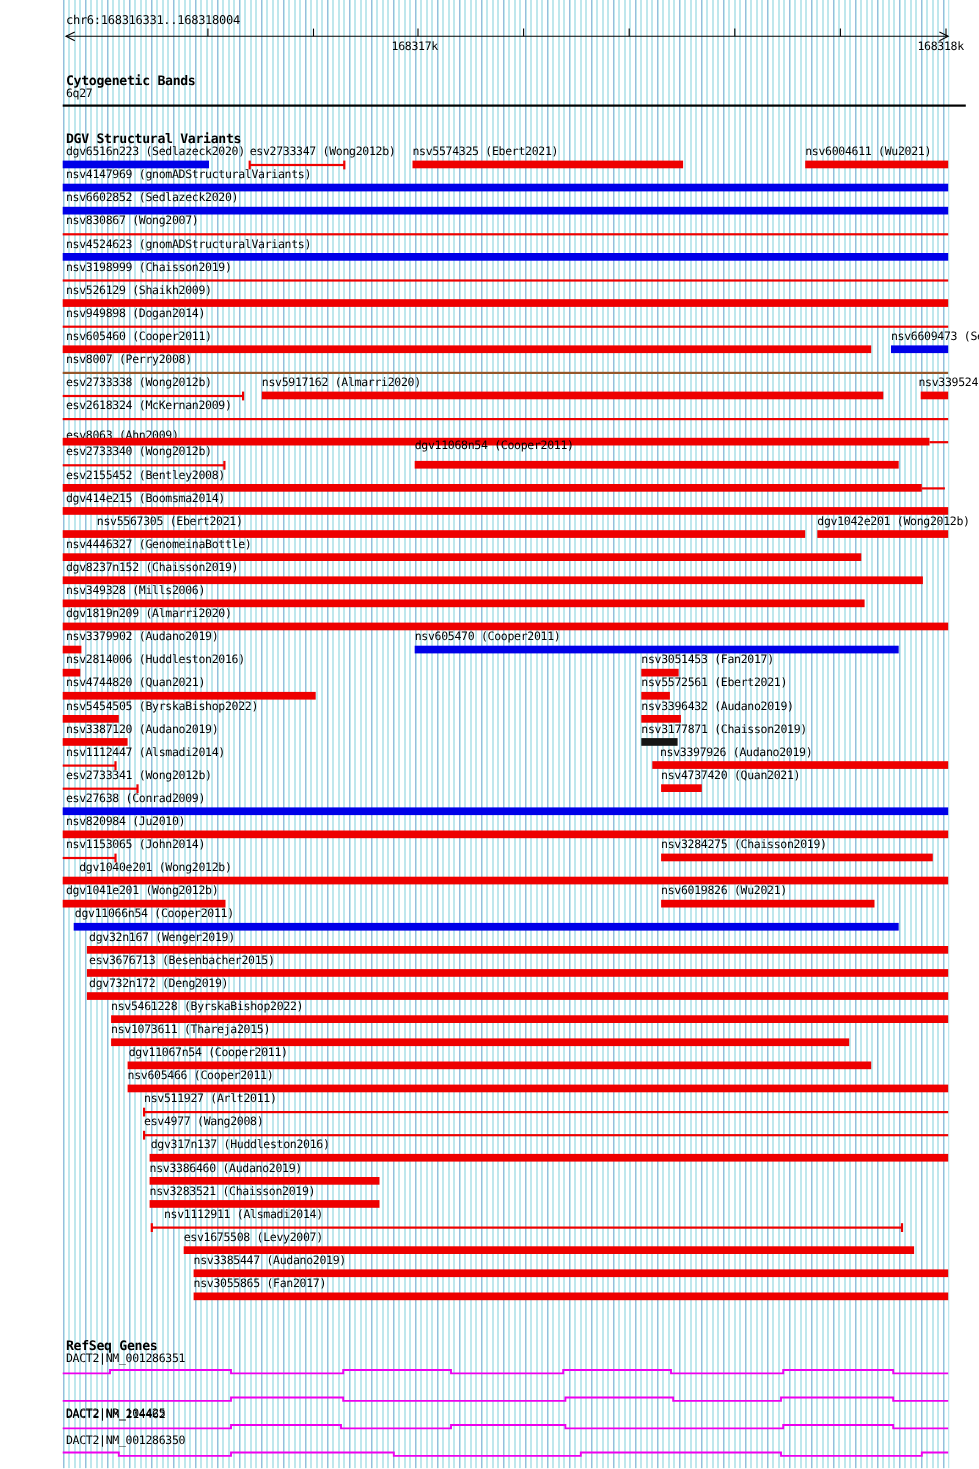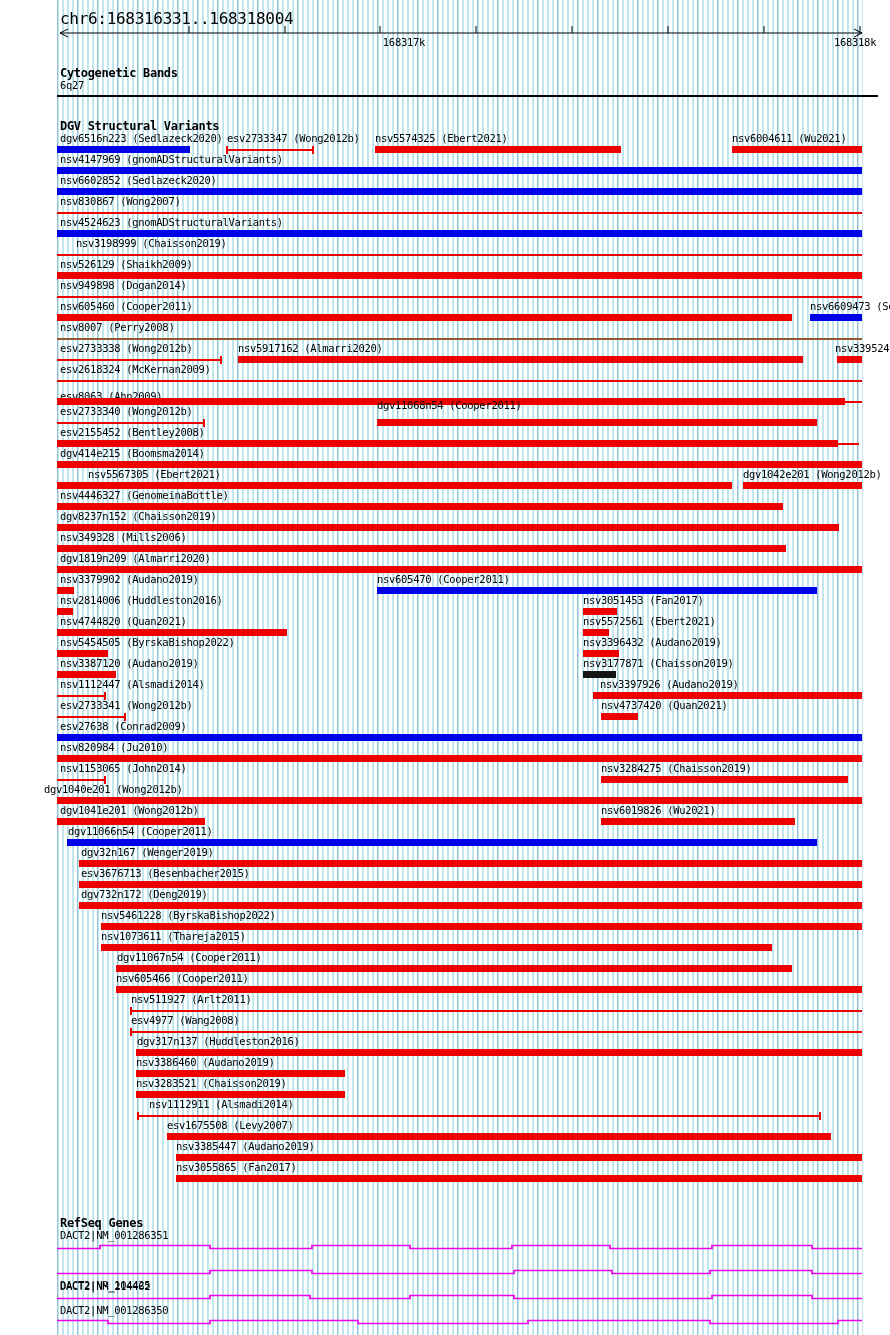--- a/index.html
+++ b/index.html
@@ -16,21 +16,21 @@
   .tick{position:absolute;width:2px;height:8px;}
   .bandline{position:absolute;height:2px;background:#000;}
   svg{position:absolute;overflow:visible;}
 </style>
 </head>
 <body>
 
 <div class="page">
   <div class="stripes" style="left:57px;width:806px;"></div>
 
-  <span class="lbl" style="left:60px;top:13px;font-size:16px;">chr6:168316331..168318004</span>
+  <span class="lbl" style="left:60px;top:13px;font-size:11px;">chr6:168316331..168318004</span>
   <svg id="ruler-svg" style="left:0;top:0;" width="890" height="60">
       <path d="M60,33 H862" stroke="#000000" fill="none" stroke-width="1"></path>
       <path d="M68,29 L60,33 L68,37" stroke="#000000" fill="none" stroke-width="1"></path>
       <path d="M854,29 L862,33 L854,37" stroke="#000000" fill="none" stroke-width="1"></path>
       <path d="M189,26 V33" stroke="#000000" fill="none" stroke-width="1"></path>
       <path d="M285,26 V33" stroke="#000000" fill="none" stroke-width="1"></path>
       <path d="M380,26 V33" stroke="#000000" fill="none" stroke-width="1"></path>
       <path d="M476,26 V33" stroke="#000000" fill="none" stroke-width="1"></path>
       <path d="M572,26 V33" stroke="#000000" fill="none" stroke-width="1"></path>
       <path d="M668,26 V33" stroke="#000000" fill="none" stroke-width="1"></path>
@@ -55,21 +55,21 @@
       <span class="lbl" style="left: 732px; top: 133px; text-align: right;">nsv6004611 (Wu2021)</span>
       <div class="bar" style="left: 732px; top: 146px; width: 130px; background: rgb(238, 0, 0);"></div>
       <span class="lbl" style="left: 60px; top: 154px;">nsv4147969 (gnomADStructuralVariants)</span>
       <div class="bar" style="left: 57px; top: 167px; width: 805px; background: rgb(0, 0, 232);"></div>
       <span class="lbl" style="left: 60px; top: 175px;">nsv6602852 (Sedlazeck2020)</span>
       <div class="bar" style="left: 57px; top: 188px; width: 805px; background: rgb(0, 0, 232);"></div>
       <span class="lbl" style="left: 60px; top: 196px;">nsv830867 (Wong2007)</span>
       <div class="vline" style="left: 57px; top: 212px; width: 805px; background: rgb(238, 0, 0);"></div>
       <span class="lbl" style="left: 60px; top: 217px;">nsv4524623 (gnomADStructuralVariants)</span>
       <div class="bar" style="left: 57px; top: 230px; width: 805px; background: rgb(0, 0, 232);"></div>
-      <span class="lbl" style="left: 60px; top: 238px; padding-left: 16px;">nsv3198999 (Chaisson2019)</span>
+      <span class="lbl" style="left: 60px; top: 238px;">nsv3198999 (Chaisson2019)</span>
       <div class="vline" style="left: 57px; top: 254px; width: 805px; background: rgb(238, 0, 0);"></div>
       <span class="lbl" style="left: 60px; top: 259px;">nsv526129 (Shaikh2009)</span>
       <div class="bar" style="left: 57px; top: 272px; width: 805px; background: rgb(238, 0, 0);"></div>
       <span class="lbl" style="left: 60px; top: 280px;">nsv949898 (Dogan2014)</span>
       <div class="vline" style="left: 57px; top: 296px; width: 805px; background: rgb(238, 0, 0);"></div>
       <span class="lbl" style="left: 60px; top: 301px;">nsv605460 (Cooper2011)</span>
       <div class="bar" style="left: 57px; top: 314px; width: 735px; background: rgb(238, 0, 0);"></div>
       <span class="lbl" style="left: 810px; top: 301px;">nsv6609473 (Se</span>
       <div class="bar" style="left: 810px; top: 314px; width: 52px; background: rgb(0, 0, 232);"></div>
       <span class="lbl" style="left: 60px; top: 322px;">nsv8007 (Perry2008)</span>
@@ -140,21 +140,21 @@
       <div class="bar" style="left: 601px; top: 713px; width: 37px; background: rgb(238, 0, 0);"></div>
       <span class="lbl" style="left: 60px; top: 721px;">esv27638 (Conrad2009)</span>
       <div class="bar" style="left: 57px; top: 734px; width: 805px; background: rgb(0, 0, 232);"></div>
       <span class="lbl" style="left: 60px; top: 742px;">nsv820984 (Ju2010)</span>
       <div class="bar" style="left: 57px; top: 755px; width: 805px; background: rgb(238, 0, 0);"></div>
       <span class="lbl" style="left: 60px; top: 763px;">nsv1153065 (John2014)</span>
       <div class="vline" style="left: 57px; top: 779px; width: 48px; background: rgb(238, 0, 0);"></div>
       <div class="tick" style="left: 104px; top: 776px; background: rgb(238, 0, 0);"></div>
       <span class="lbl" style="left: 601px; top: 763px;">nsv3284275 (Chaisson2019)</span>
       <div class="bar" style="left: 601px; top: 776px; width: 247px; background: rgb(238, 0, 0);"></div>
-      <span class="lbl" style="left: 44px; top: 784px;">dgv1040e201 (Wong2012b)</span>
+      <span class="lbl" style="left: 72px; top: 784px;">dgv1040e201 (Wong2012b)</span>
       <div class="bar" style="left: 57px; top: 797px; width: 805px; background: rgb(238, 0, 0);"></div>
       <span class="lbl" style="left: 60px; top: 805px;">dgv1041e201 (Wong2012b)</span>
       <div class="bar" style="left: 57px; top: 818px; width: 148px; background: rgb(238, 0, 0);"></div>
       <span class="lbl" style="left: 601px; top: 805px;">nsv6019826 (Wu2021)</span>
       <div class="bar" style="left: 601px; top: 818px; width: 194px; background: rgb(238, 0, 0);"></div>
       <span class="lbl" style="left: 68px; top: 826px;">dgv11066n54 (Cooper2011)</span>
       <div class="bar" style="left: 67px; top: 839px; width: 750px; background: rgb(0, 0, 232);"></div>
       <span class="lbl" style="left: 81px; top: 847px;">dgv32n167 (Wenger2019)</span>
       <div class="bar" style="left: 79px; top: 860px; width: 783px; background: rgb(238, 0, 0);"></div>
       <span class="lbl" style="left: 81px; top: 868px;">esv3676713 (Besenbacher2015)</span>
@@ -205,15 +205,15 @@
       </svg>
       <span class="lbl" style="left: 60px; top: 1280px;">DACT2|NR_104425</span>
       <svg width="890" height="10" style="left: 0px; top: 1292px;">
         <path d="M57,6.5 H210 V3.5 H310 V6.5 H410 V3.5 H514 V6.5 H712 V3.5 H812 V6.5 H862" stroke="#ee00ee" stroke-width="1.7" fill="none"></path>
       </svg>
       <span class="lbl" style="left: 60px; top: 1305px;">DACT2|NM_001286350</span>
       <svg width="890" height="10" style="left: 0px; top: 1317px;">
         <path d="M57,3.5 H108 V6.5 H210 V3.5 H358 V6.5 H528 V3.5 H710 V6.5 H838 V3.5 H862" stroke="#ee00ee" stroke-width="1.7" fill="none"></path>
       </svg>
     </div>
-<span class="lbl" style="left: 356px; top: 37px; width: 52px; text-align: right; margin-left: 17px;">168317k</span>
+<span class="lbl" style="left: 356px; top: 37px; width: 52px; text-align: left;">168317k</span>
     <span class="lbl" style="left: 834px; top: 37px; width: 52px; text-align: left;">168318k</span>
   </div>
 
 </body></html>

